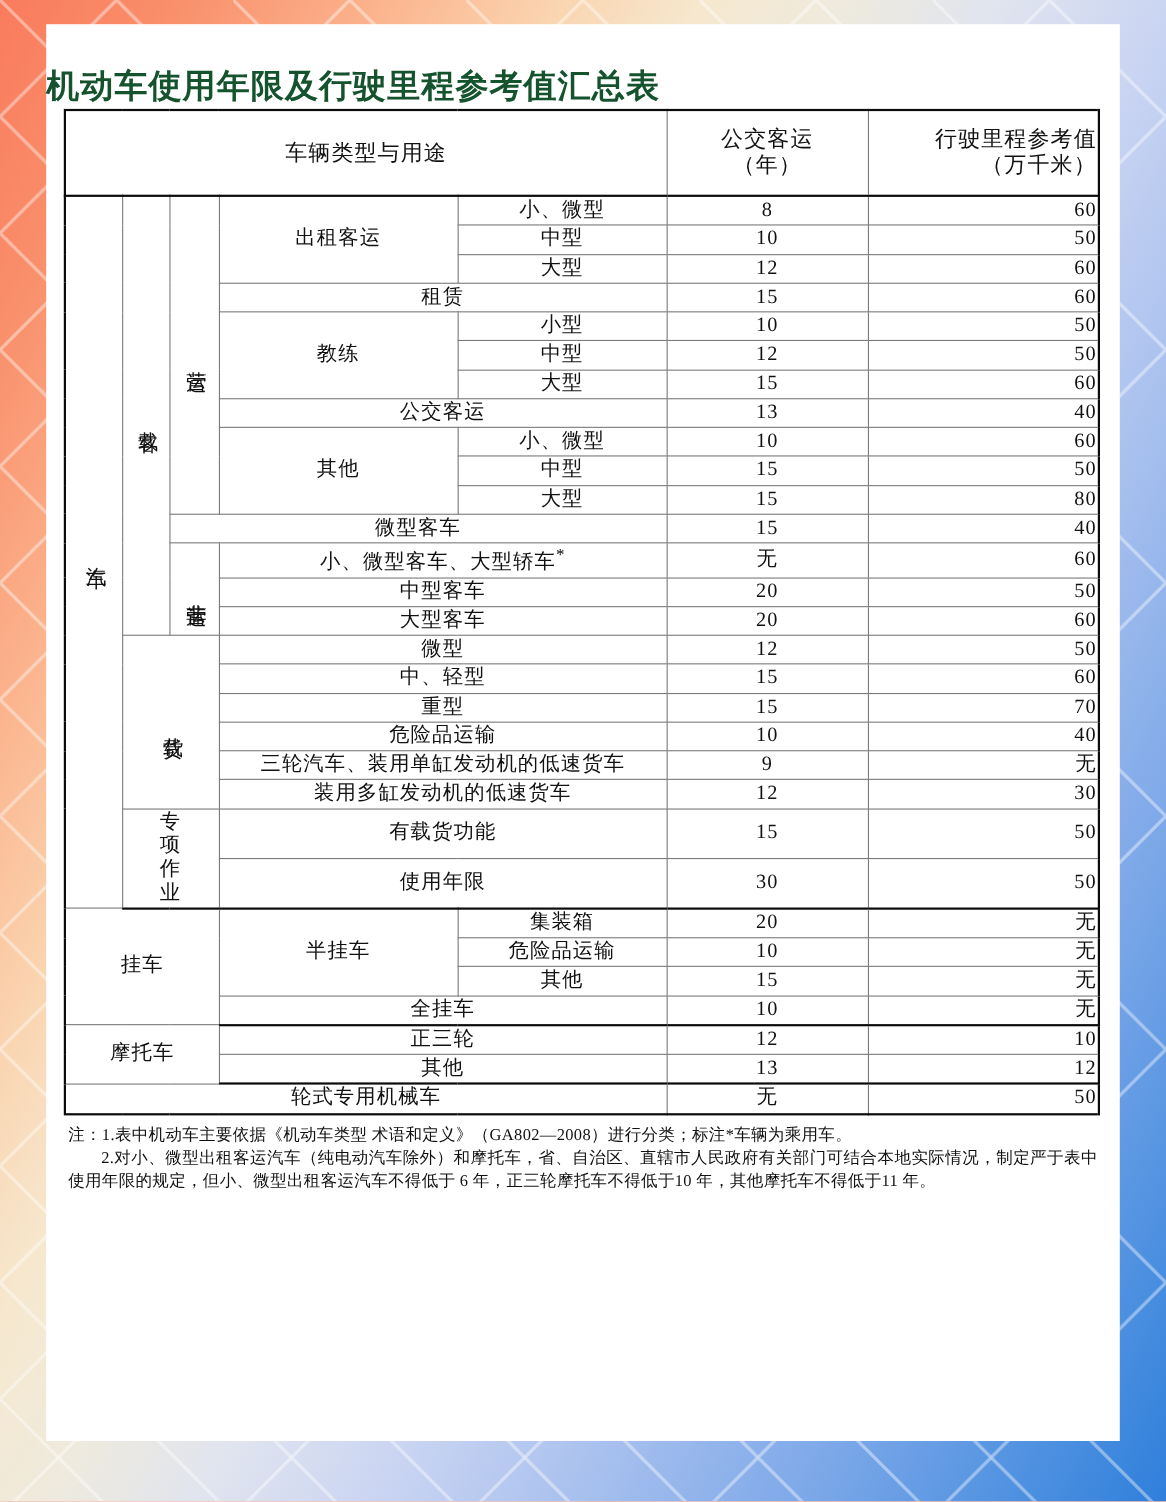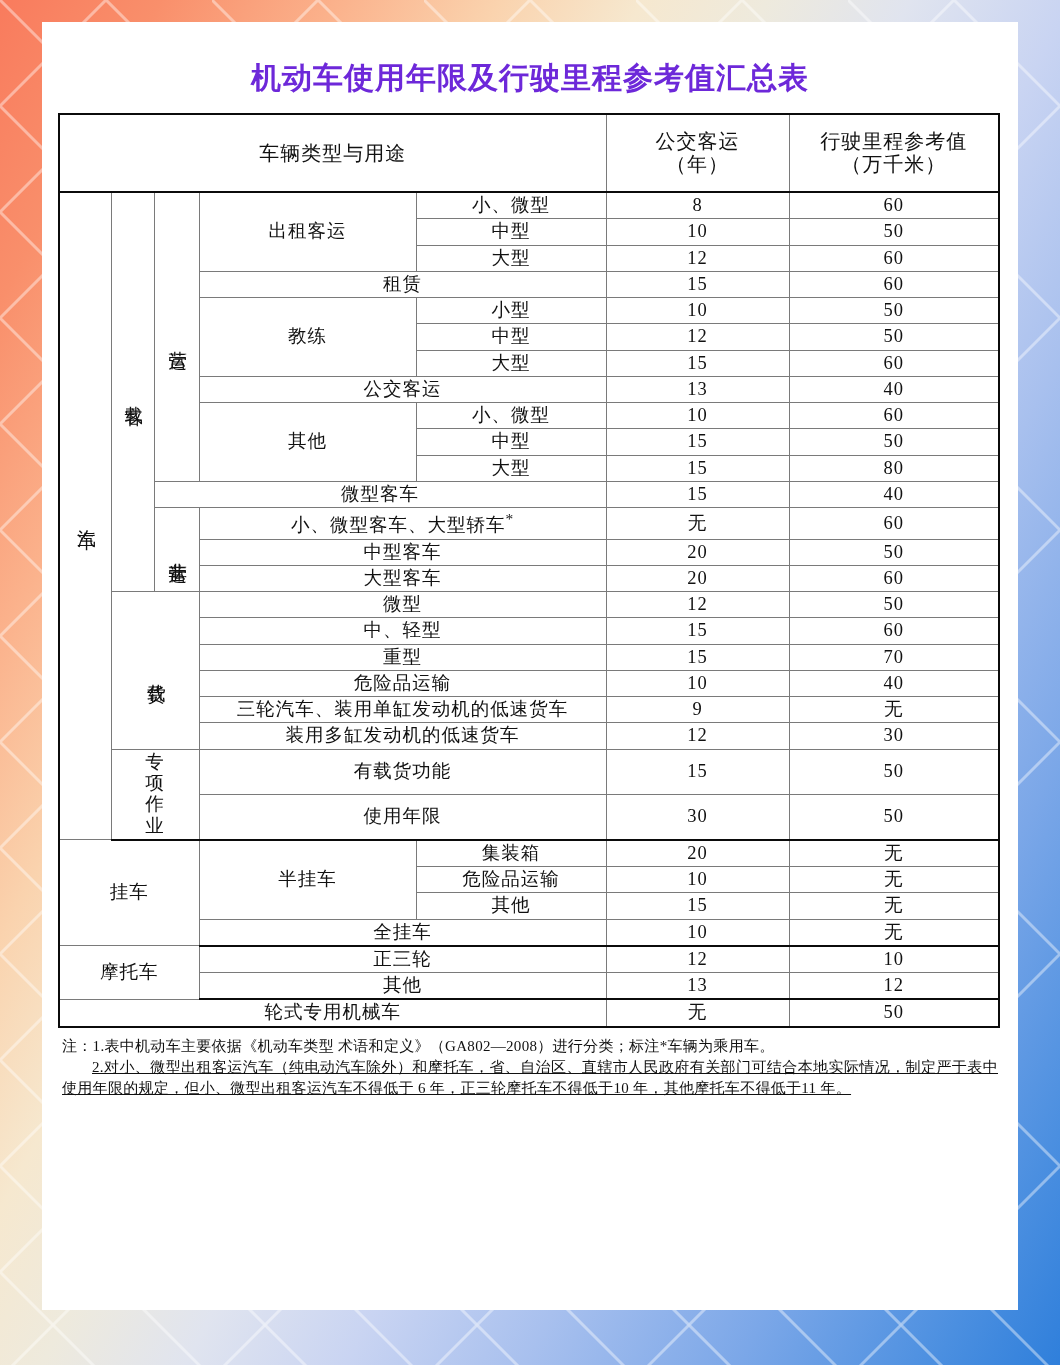--- a/index.html
+++ b/index.html
@@ -49,28 +49,27 @@
     left: 42px;
     top: 22px;
     width: 976px;
     height: 1288px;
     background: #ffffff;
     z-index: 2;
   }
 
   
   #title {
-    text-align: center;
+    text-align: left;
     font-family: "DejaVu Sans", "Liberation Sans", sans-serif;
     font-size: 30px;
     font-weight: bold;
     letter-spacing: 1px;
-    color: #6d28d9;
+    color: #14532d;
     padding-top: 36px;
-    padding-bottom: 14px;
   }
 
   
   #table-wrap {
     padding: 0 16px;
   }
   table.grid {
     border-collapse: collapse;
     width: 940px;
     table-layout: fixed;
@@ -89,21 +88,21 @@
   }
   
   table.grid { border: 2.5px solid #0b0b0b; }
   table.grid tr.headrow td {
     border-top: none;
     border-bottom: 2.5px solid #0b0b0b;
     font-size: 20px;
     height: 78px;
   }
   table.grid td.thickleft  { border-left: 2.5px solid #0b0b0b; }
-  table.grid td.thickright { border-right: 2.5px solid #0b0b0b; }
+  table.grid td.thickright { border-right: 2.5px solid #0b0b0b; text-align: right; }
   table.grid td.thickbot   { border-bottom: 2.5px solid #0b0b0b; }
 
   td.vert {
     writing-mode: vertical-rl;
     text-orientation: upright;
     letter-spacing: 13px;
     padding: 6px 0;
     white-space: nowrap;
   }
 
@@ -112,21 +111,21 @@
   
   #notes {
     padding: 8px 20px 0 20px;
     font-size: 15px;
     line-height: 1.42;
     color: #111;
     letter-spacing: 0.3px;
     text-align: justify;
   }
   #notes p { margin: 0; }
-  #notes p.indent { text-indent: 2em; text-decoration: underline; }
+  #notes p.indent { text-indent: 2em; }
 </style>
 </head>
 <body>
 
 <div id="bg-layer"></div>
 <svg id="bg-pattern" viewBox="0 0 1060 1365" preserveAspectRatio="none">
   <defs>
     <pattern id="diamonds" width="212" height="212" patternUnits="userSpaceOnUse">
       <path d="M0 106 L106 0 L212 106 L106 212 Z" fill="none" stroke="#ffffff" stroke-width="3" opacity="0.75"></path>
       <path d="M-106 106 L0 0 L106 106 L0 212 Z" fill="none" stroke="#ffffff" stroke-width="3" opacity="0.75"></path>

